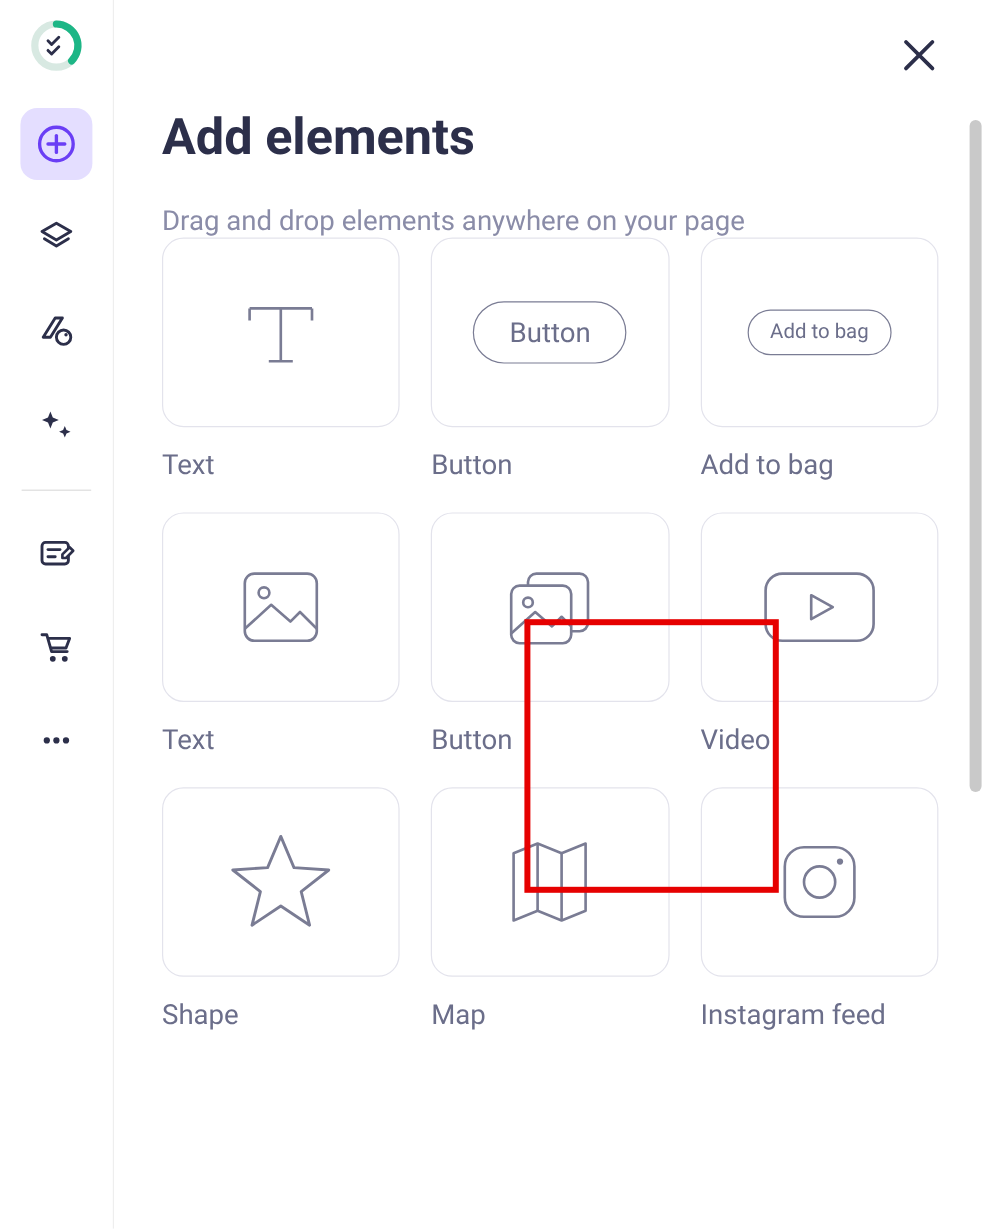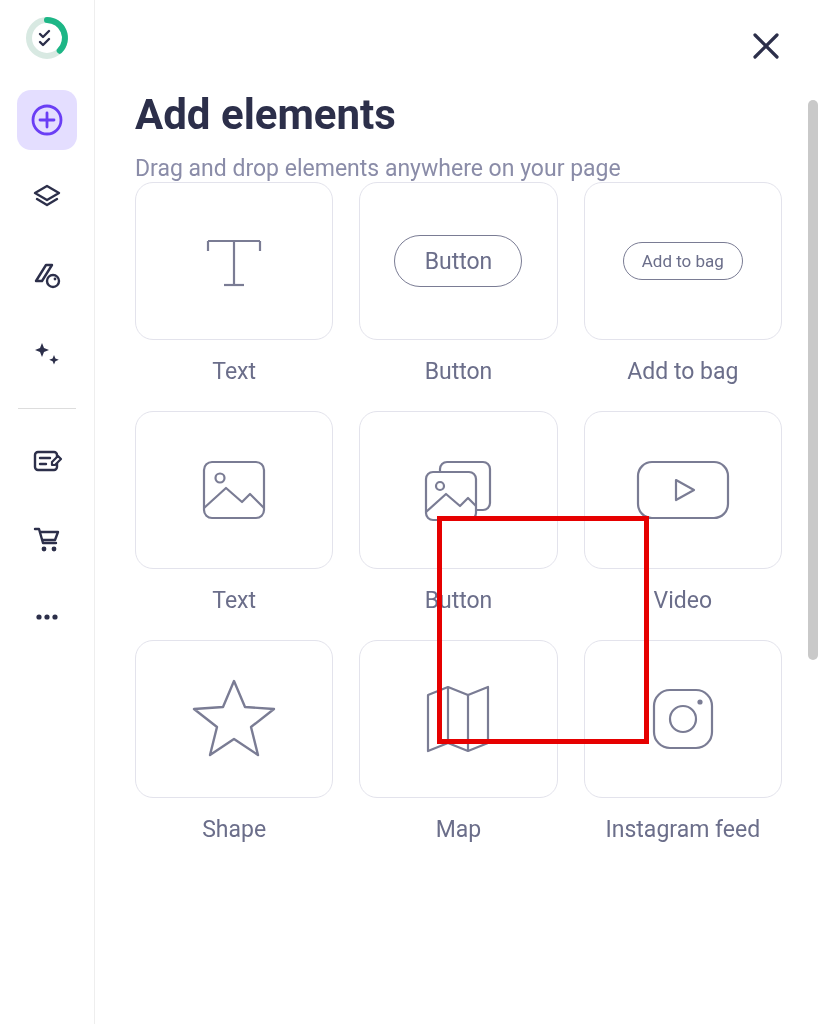--- a/index.html
+++ b/index.html
@@ -12,25 +12,25 @@
   .logo-icon svg { width: 100%; height: 100%; }
   .side-btn { width: 60px; height: 60px; display: flex; align-items: center; justify-content: center; border-radius: 14px; margin-bottom: 18px; cursor: pointer; }
   .side-btn.active { background: #e4deff; }
   .side-btn svg { width: 34px; height: 34px; }
   .side-divider { width: 58px; height: 1px; background: #ddd; margin: 6px 0 22px 0; }
   
   
   .panel { flex: 1; position: relative; padding: 90px 30px 0 40px; overflow: hidden; }
   .close-btn { position: absolute; top: 30px; right: 40px; cursor: pointer; }
   .close-btn svg { width: 32px; height: 32px; }
-  .panel-title { font-size: 42px; font-weight: 700; color: #2c2f4a; margin-bottom: 16px; }
+  .panel-title { font-size: 42px; font-weight: 700; color: #2c2f4a; margin-bottom: 32px; }
   .panel-subtitle { font-size: 23px; color: #8a8ca8; }
   
   .grid { display: grid; grid-template-columns: repeat(3, 1fr); gap: 26px 26px; padding-right: 10px; }
-  .element-item { display: flex; flex-direction: column; align-items: center; cursor: grab; }
+  .element-item { display: flex; flex-direction: column; align-items: flex-start; cursor: grab; }
   .element-card { width: 100%; height: 158px; border: 1.5px solid #e3e3ec; border-radius: 18px; display: flex; align-items: center; justify-content: center; margin-bottom: 18px; background: #fff; }
   .element-card svg { display: block; }
   .element-label { font-size: 23px; color: #6b6e8a; text-align: center; }
   
   .pill { border: 1.5px solid #7a7c94; border-radius: 999px; color: #6b6e8a; display: inline-flex; align-items: center; justify-content: center; }
   .pill.lg { width: 128px; height: 52px; font-size: 23px; }
   .pill.sm { width: 120px; height: 38px; font-size: 17px; }
   
   .highlight-box { position: absolute; border: 5px solid #e60000; pointer-events: none; }
   

